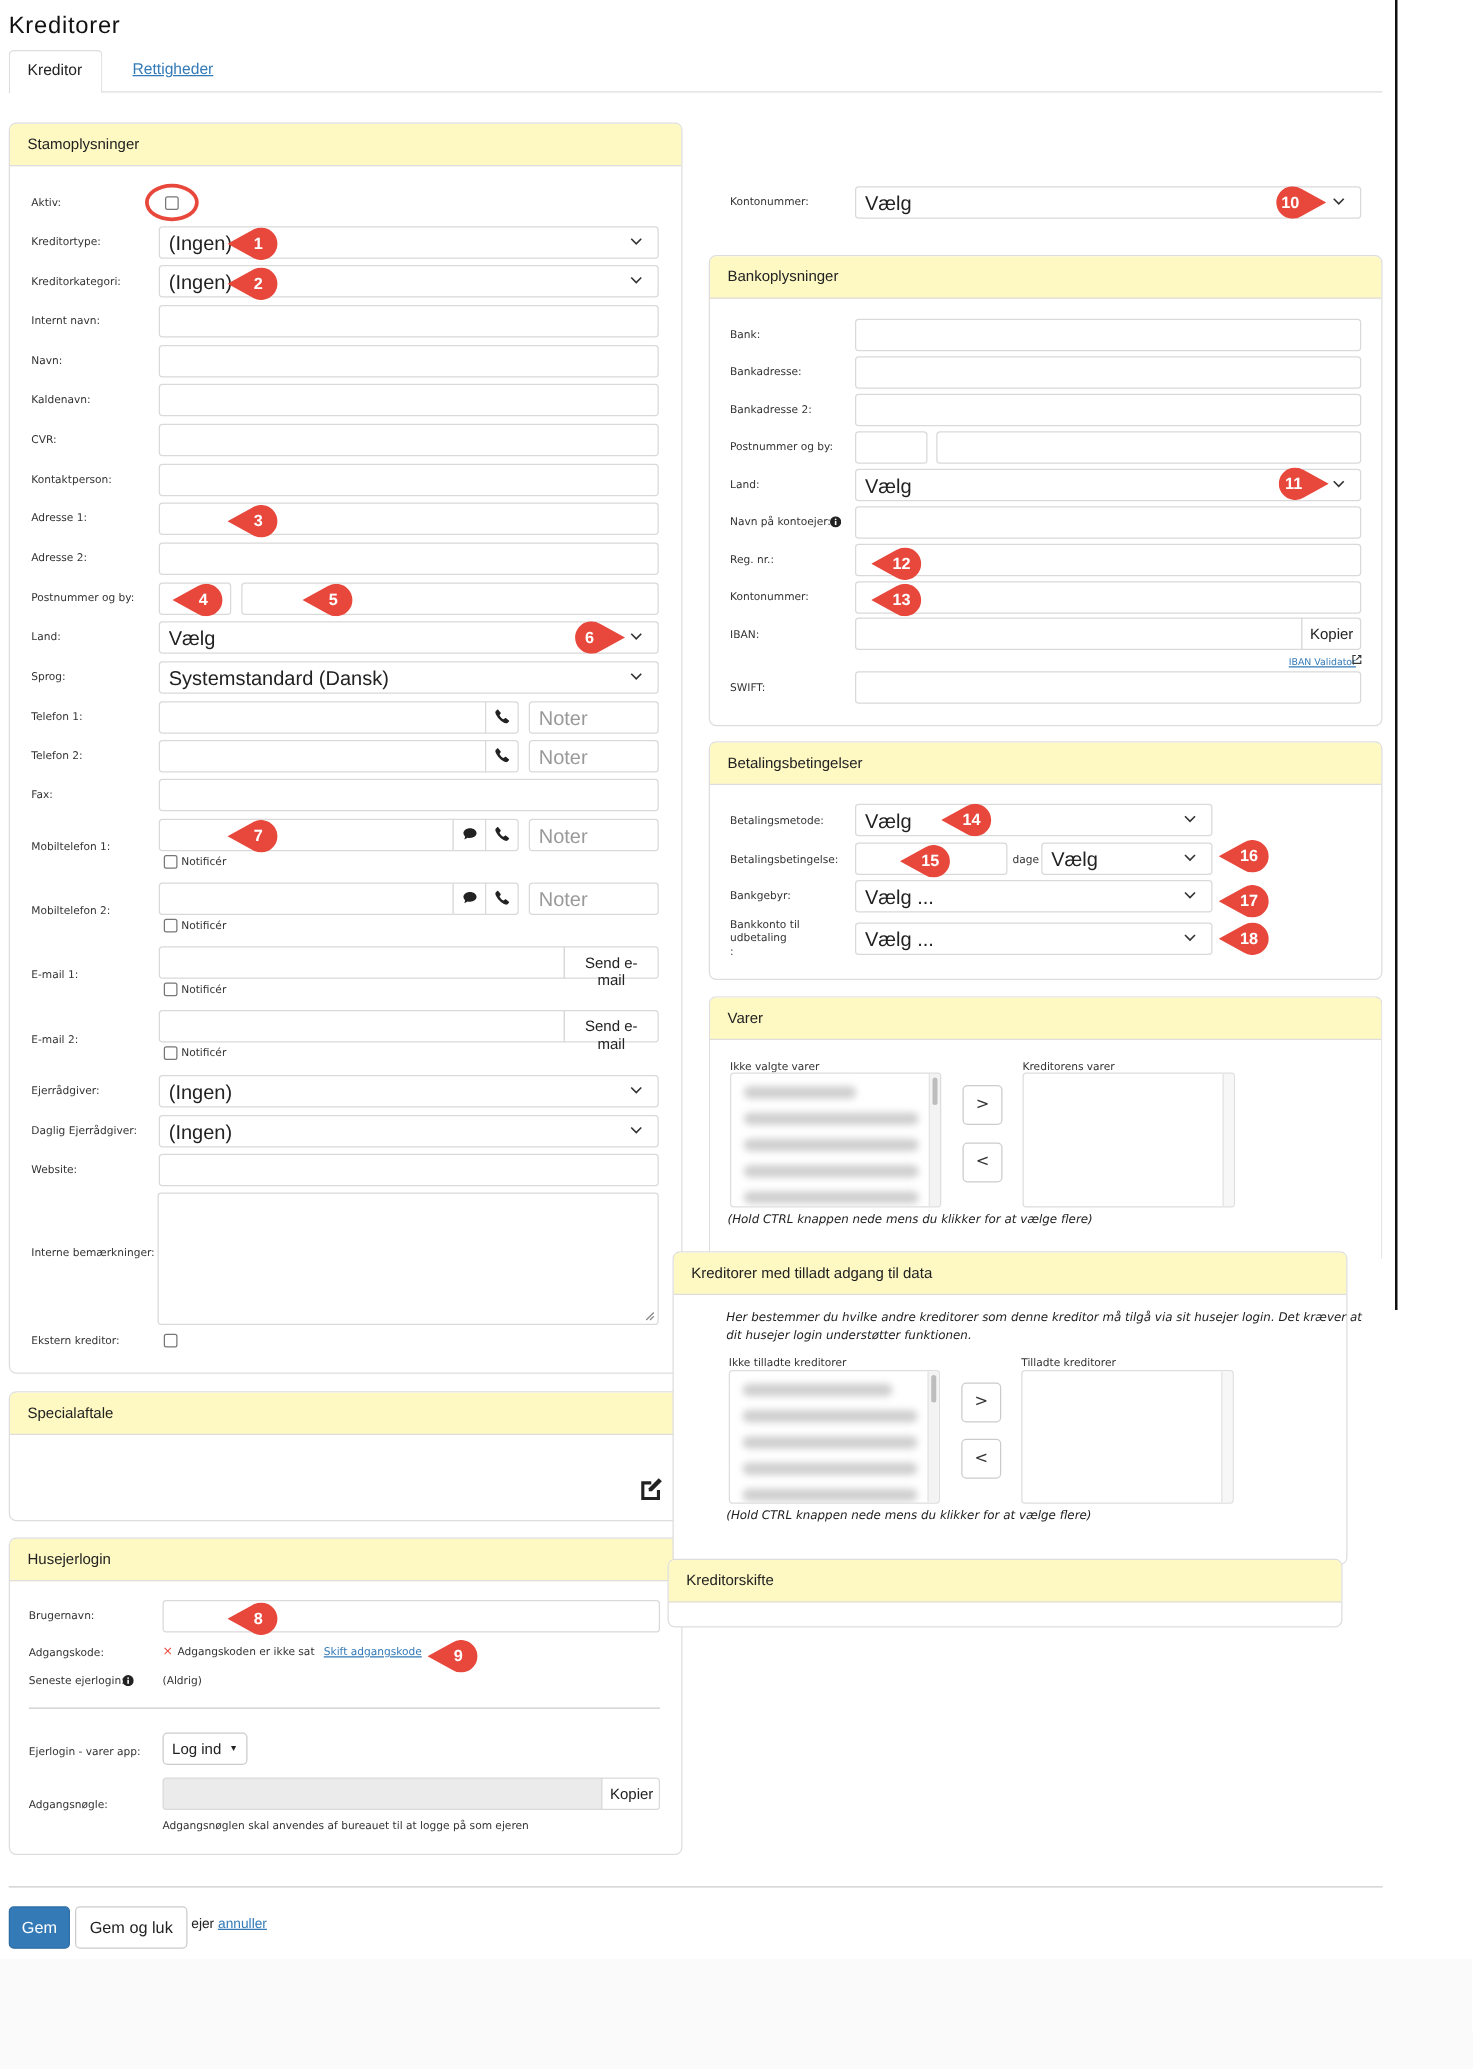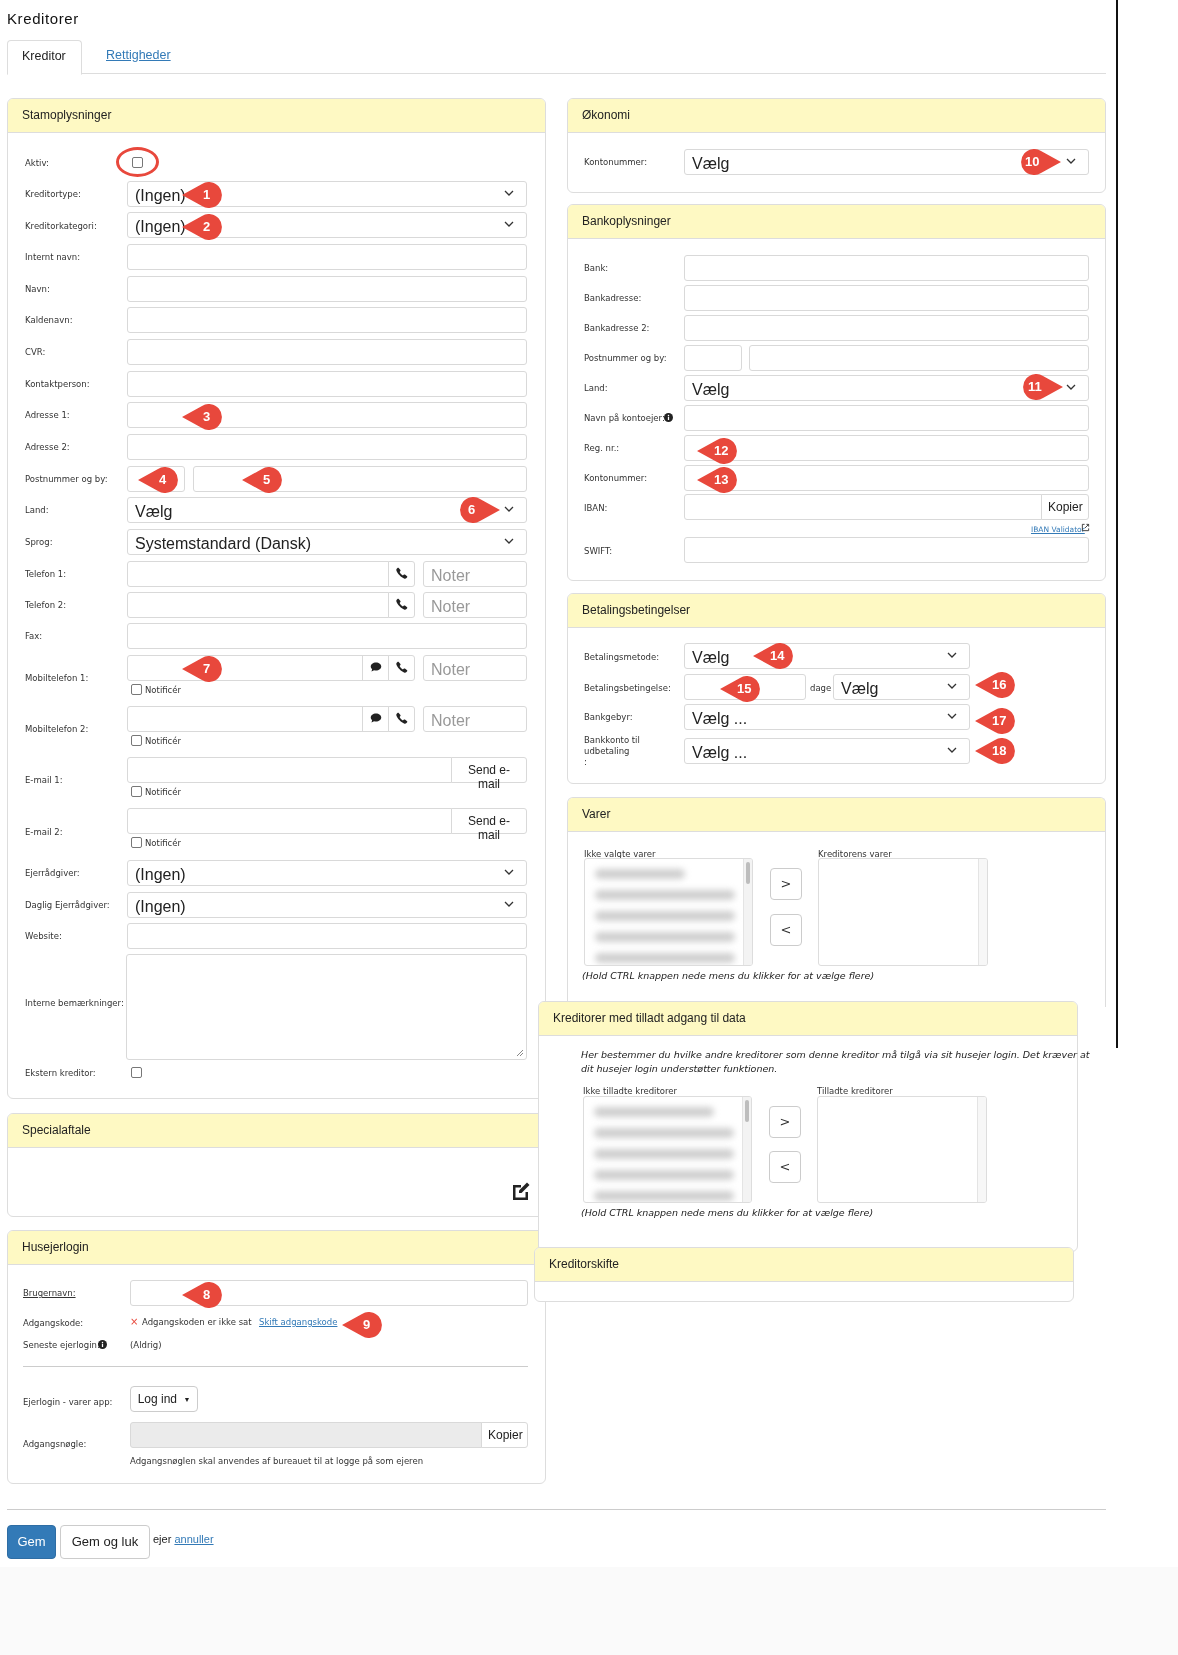--- a/index.html
+++ b/index.html
@@ -3,21 +3,21 @@
 <meta charset="utf-8">
 <style>
   * { box-sizing: border-box; }
   html, body { margin: 0; padding: 0; }
   body {
     width: 1178px; height: 1655px; background: #fff; overflow: hidden;
     font-family: "DejaVu Sans", sans-serif; color: #222; position: relative;
   }
   .page { position: absolute; left: 0; top: 0; width: 1116px; height: 1655px; }
   .right-edge { position: absolute; left: 1116px; top: 0; width: 2px; height: 1048px; background: #111; }
-  .page-title { position: absolute; left: 7px; top: 10px; font-size: 15px; letter-spacing: 0.6px; color: #111; font-family: "Liberation Sans", sans-serif; }
+  .page-title { position: absolute; left: 7px; top: 10px; font-size: 19px; letter-spacing: 0.6px; color: #111; font-family: "Liberation Sans", sans-serif; }
   .tabs { position: absolute; left: 7px; top: 40px; width: 1099px; height: 34px; border-bottom: 1px solid #ddd; }
   .tab { position: absolute; top: 0; height: 34px; padding: 8px 14px; font-size: 12.5px; font-family: "Liberation Sans", sans-serif; }
   .tab.active { left: 0; width: 75px; border: 1px solid #ddd; border-bottom-color: #fff; border-radius: 4px 4px 0 0; background: #fff; color: #222; height: 35px; }
   .tab.link { left: 85px; color: #337ab7; }
 
   .panel { position: absolute; border: 1px solid #ddd; border-radius: 6px; background: #fff; overflow: hidden; }
   .panel-head { height: 34px; background: #fef9c3; border-bottom: 1px solid #ddd; padding: 9px 14px; font-size: 12px; color: #222; font-family: "Liberation Sans", sans-serif; }
 
   .lbl { position: absolute; font-size: 8.5px; color: #333; line-height: 11px; }
   .field { position: absolute; height: 26px; border: 1px solid #d9d9d9; border-radius: 3px; background: #fff; font-size: 16px; padding: 5px 7px; color: #222; font-family: "Liberation Sans", sans-serif; }
@@ -216,21 +216,21 @@
     <div class="panel-head">Specialaftale</div>
   </div>
   <svg style="position:absolute;left:510px;top:1180px;" width="22" height="22" viewBox="0 0 22 22">
     <path d="M3 5h8v2.5H5.5v10h10V12H18v8H3z" fill="#222"></path>
       <path d="M17 2.5l2.5 2.5-8 8H9v-2.5z" fill="#222"></path>
   </svg>
 
   <div class="panel" style="left:7px;top:1230px;width:539px;height:254px;">
     <div class="panel-head">Husejerlogin</div>
   </div>
-  <div class="lbl" style="left:23px;top:1288px;text-decoration:underline;">Brugernavn:</div>
+  <div class="lbl" style="left:23px;top:1288px;">Brugernavn:</div>
   <div class="field" style="left:130px;top:1280px;width:398px;"></div>
 
   <div class="lbl" style="left:23px;top:1318px;">Adgangskode:</div>
   <div class="lbl" style="left:130px;top:1316px;color:#e8483c;font-size:10px;">×</div>
   <div class="lbl" style="left:142px;top:1317px;">Adgangskoden er ikke sat</div>
   <div class="lbl link" style="left:259px;top:1317px;">Skift adgangskode</div>
 
   <div class="lbl" style="left:23px;top:1340px;">Seneste ejerlogin:</div>
   <svg style="position:absolute;left:98px;top:1340px;" width="9" height="9" viewBox="0 0 10 10">
       <circle cx="5" cy="5" r="5" fill="#222"></circle>
@@ -245,23 +245,20 @@
   <div class="btn" style="left:130px;top:1386px;width:68px;height:26px;padding-top:5px;font-size:12px;">
     <span>Log ind</span>
     <span style="font-size:7px;vertical-align:middle;margin-left:3px;">▼</span>
   </div>
 
   <div class="lbl" style="left:23px;top:1439px;">Adgangsnøgle:</div>
   <div class="field disabled" style="left:130px;top:1422px;width:352px;border-radius:3px 0 0 3px;"></div>
   <div class="addon" style="left:481px;top:1422px;width:47px;border-radius:0 3px 3px 0;">Kopier</div>
   <div class="lbl" style="left:130px;top:1456px;">Adgangsnøglen skal anvendes af bureauet til at logge på som ejeren</div>
 
-  <div class="panel" style="left:567px;top:98px;width:539px;height:95px;">
-    <div class="panel-head">Økonomi</div>
-  </div>
   <div class="lbl" style="left:584px;top:157px;">Kontonummer:</div>
   <div class="field select" style="left:684px;top:149px;width:405px;">
     <span>Vælg</span>
     <svg class="chev" viewBox="0 0 10 10">
         <path d="M1 3l4 4 4-4" fill="none" stroke="#333" stroke-width="1.3"></path>
       </svg>
   </div>
 
   <div class="panel" style="left:567px;top:204px;width:539px;height:377px;">
     <div class="panel-head">Bankoplysninger</div>

